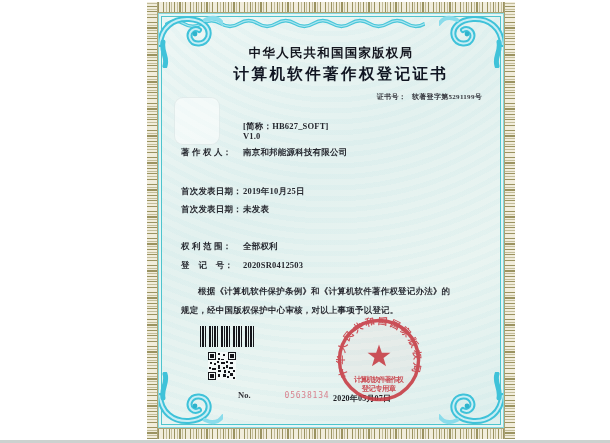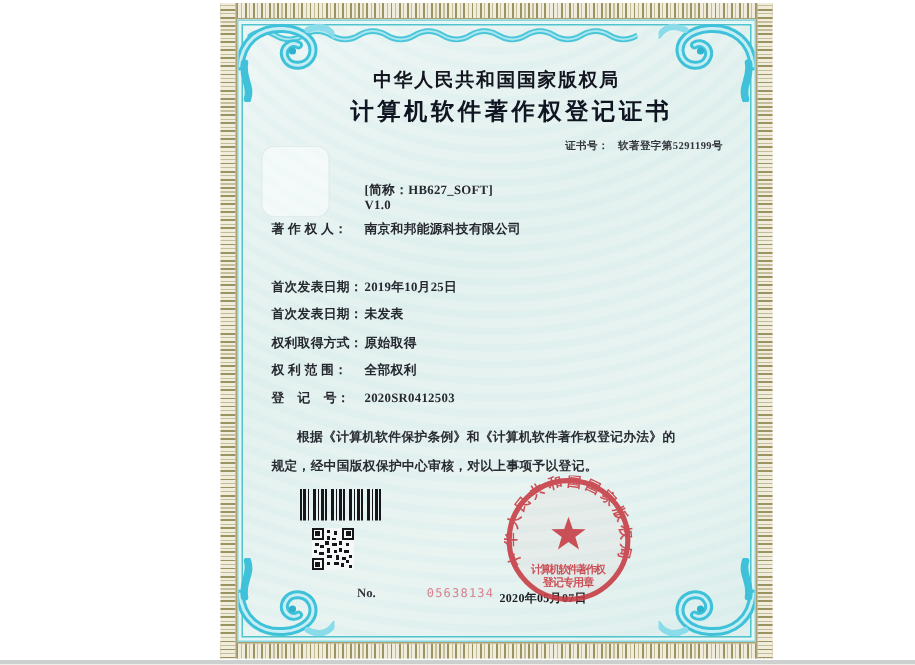--- a/index.html
+++ b/index.html
@@ -121,23 +121,20 @@
   <div class="cont" style="top:129px">V1.0</div>
 
   <div class="row" style="top:145px">
     <span class="lab">著 作 权 人：</span><span>南京和邦能源科技有限公司</span>
   </div>
   <div class="row" style="top:184px">
     <span class="lab">首次发表日期：</span><span>2019年10月25日</span>
   </div>
   <div class="row" style="top:202px">
     <span class="lab">首次发表日期：</span><span>未发表</span>
-  </div>
-  <div class="row" style="top:221px">
-    <span class="lab">权利取得方式：</span><span>原始取得</span>
   </div>
   <div class="row" style="top:239px">
     <span class="lab">权 利 范 围：</span><span>全部权利</span>
   </div>
   <div class="row" style="top:258px">
     <span class="lab">登　记　号：</span><span>2020SR0412503</span>
   </div>
 
   <div class="stmt l1">根据《计算机软件保护条例》和《计算机软件著作权登记办法》的</div>
   <div class="stmt l2">规定，经中国版权保护中心审核，对以上事项予以登记。</div>

